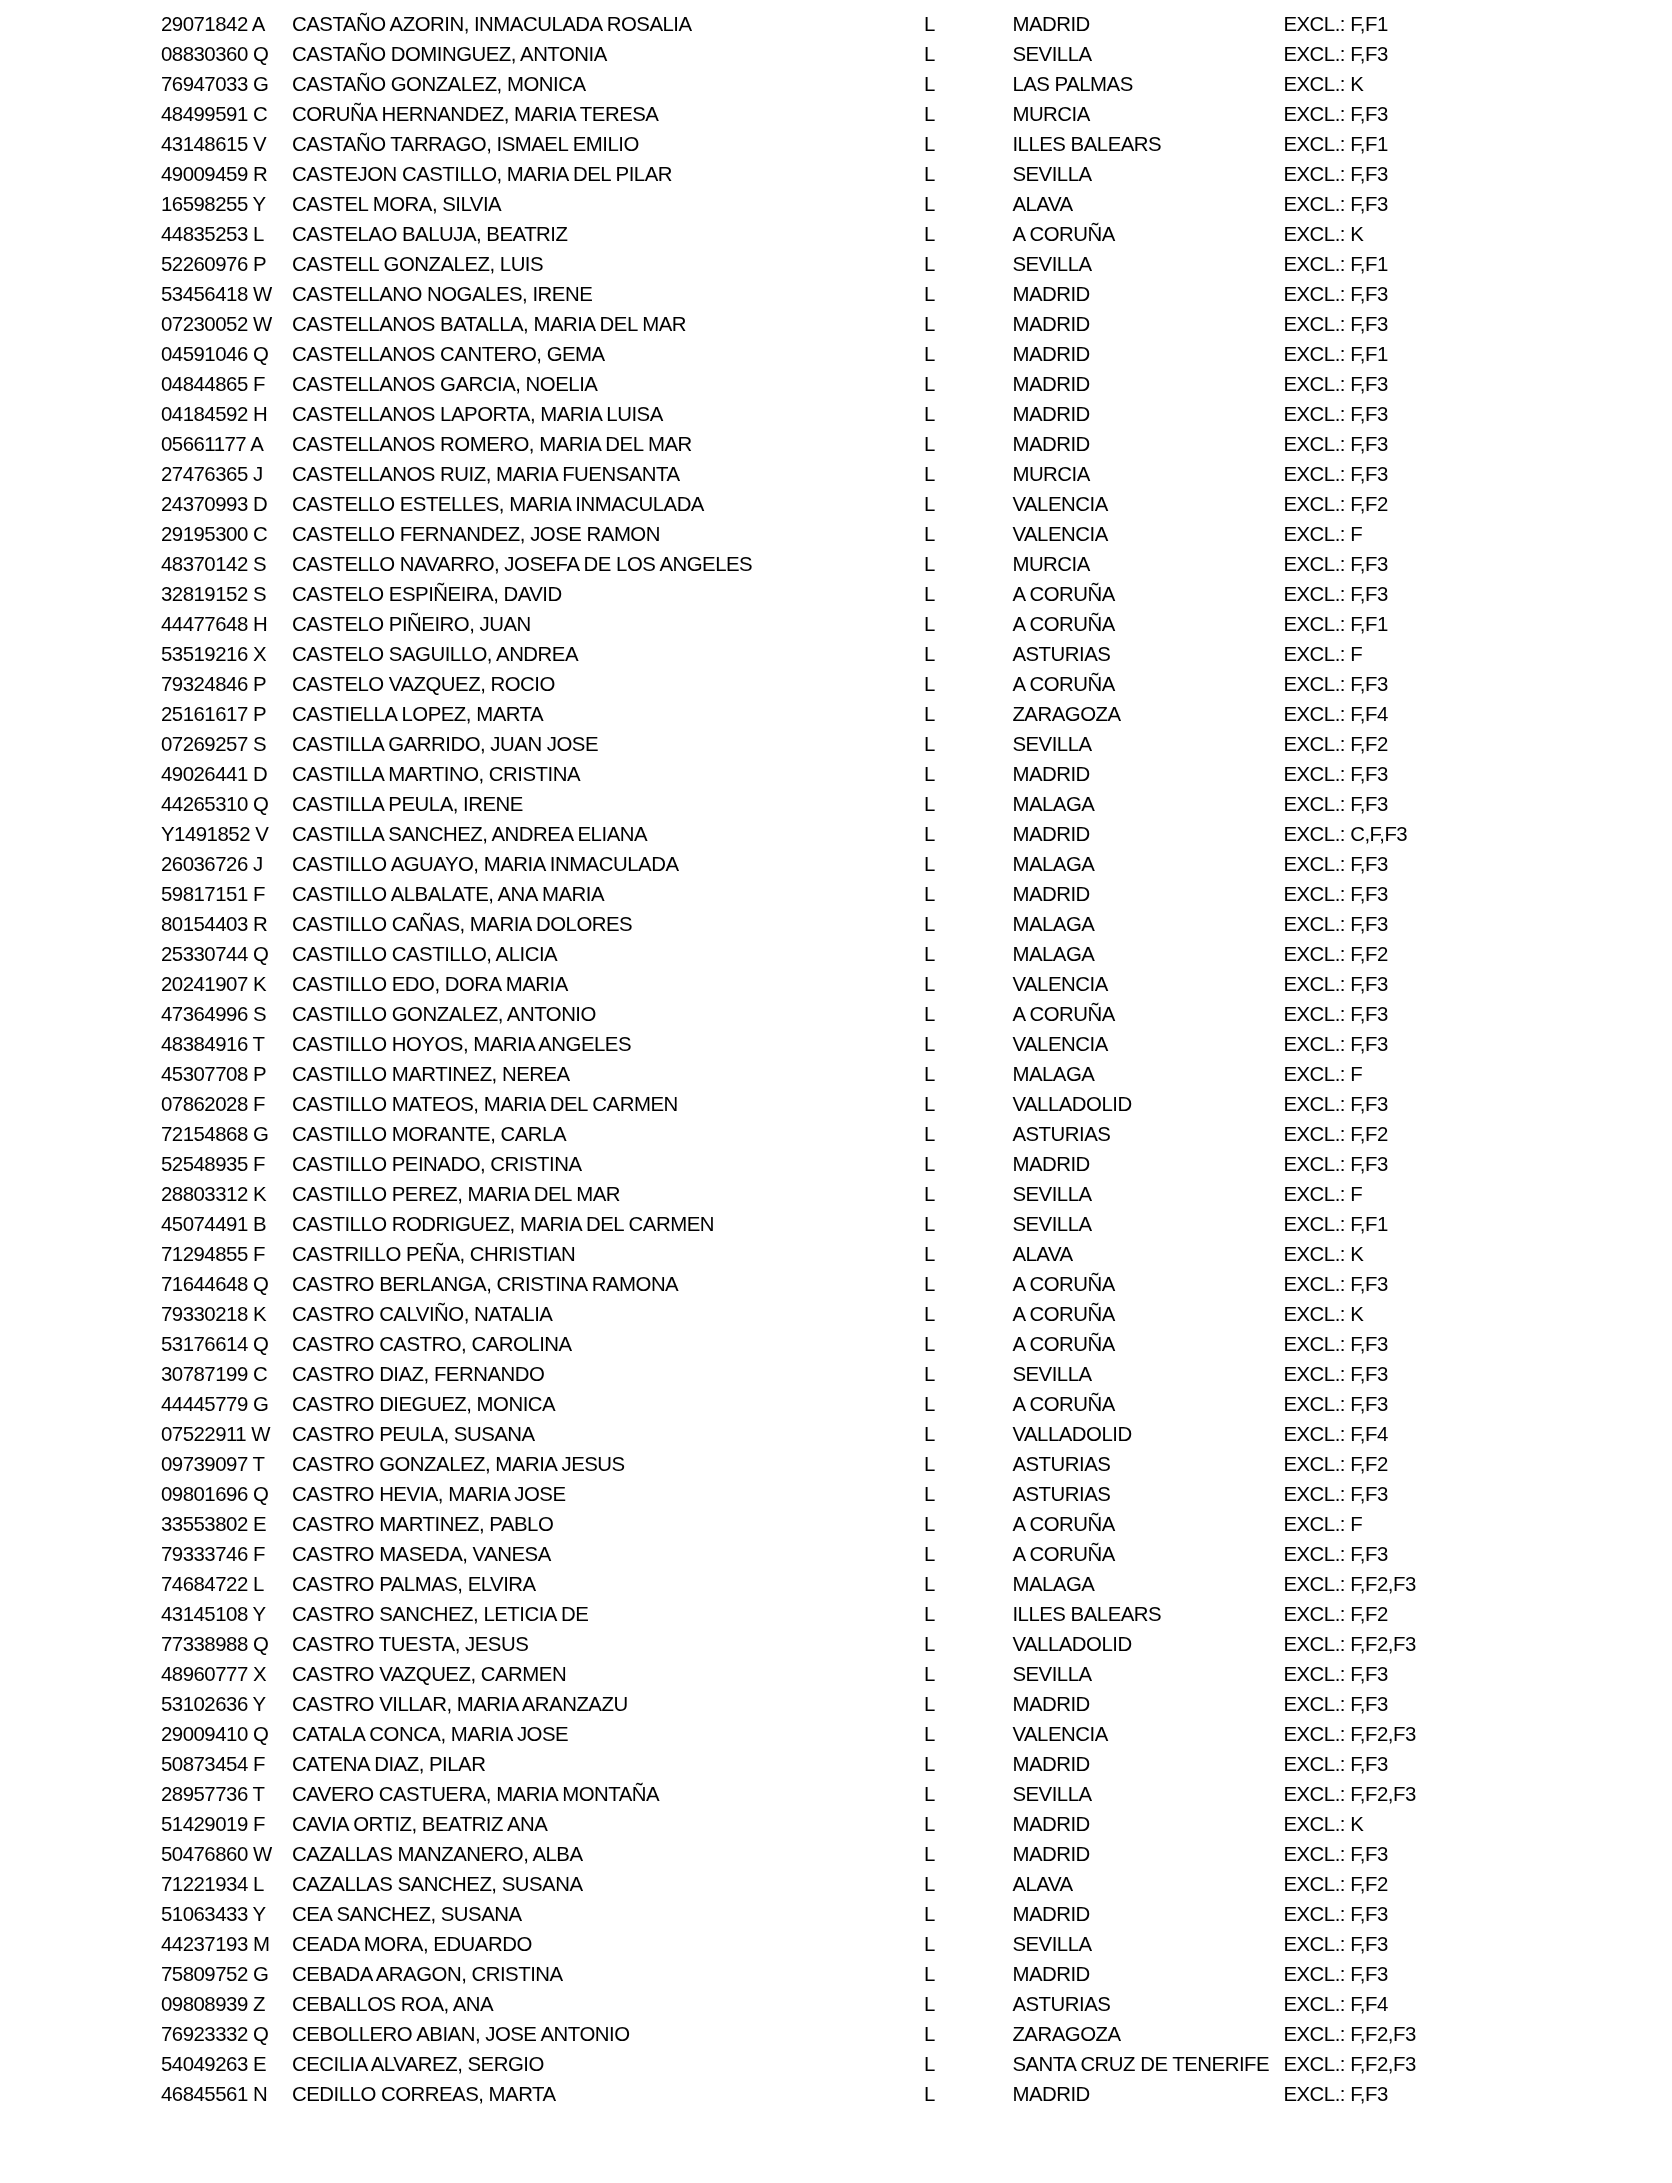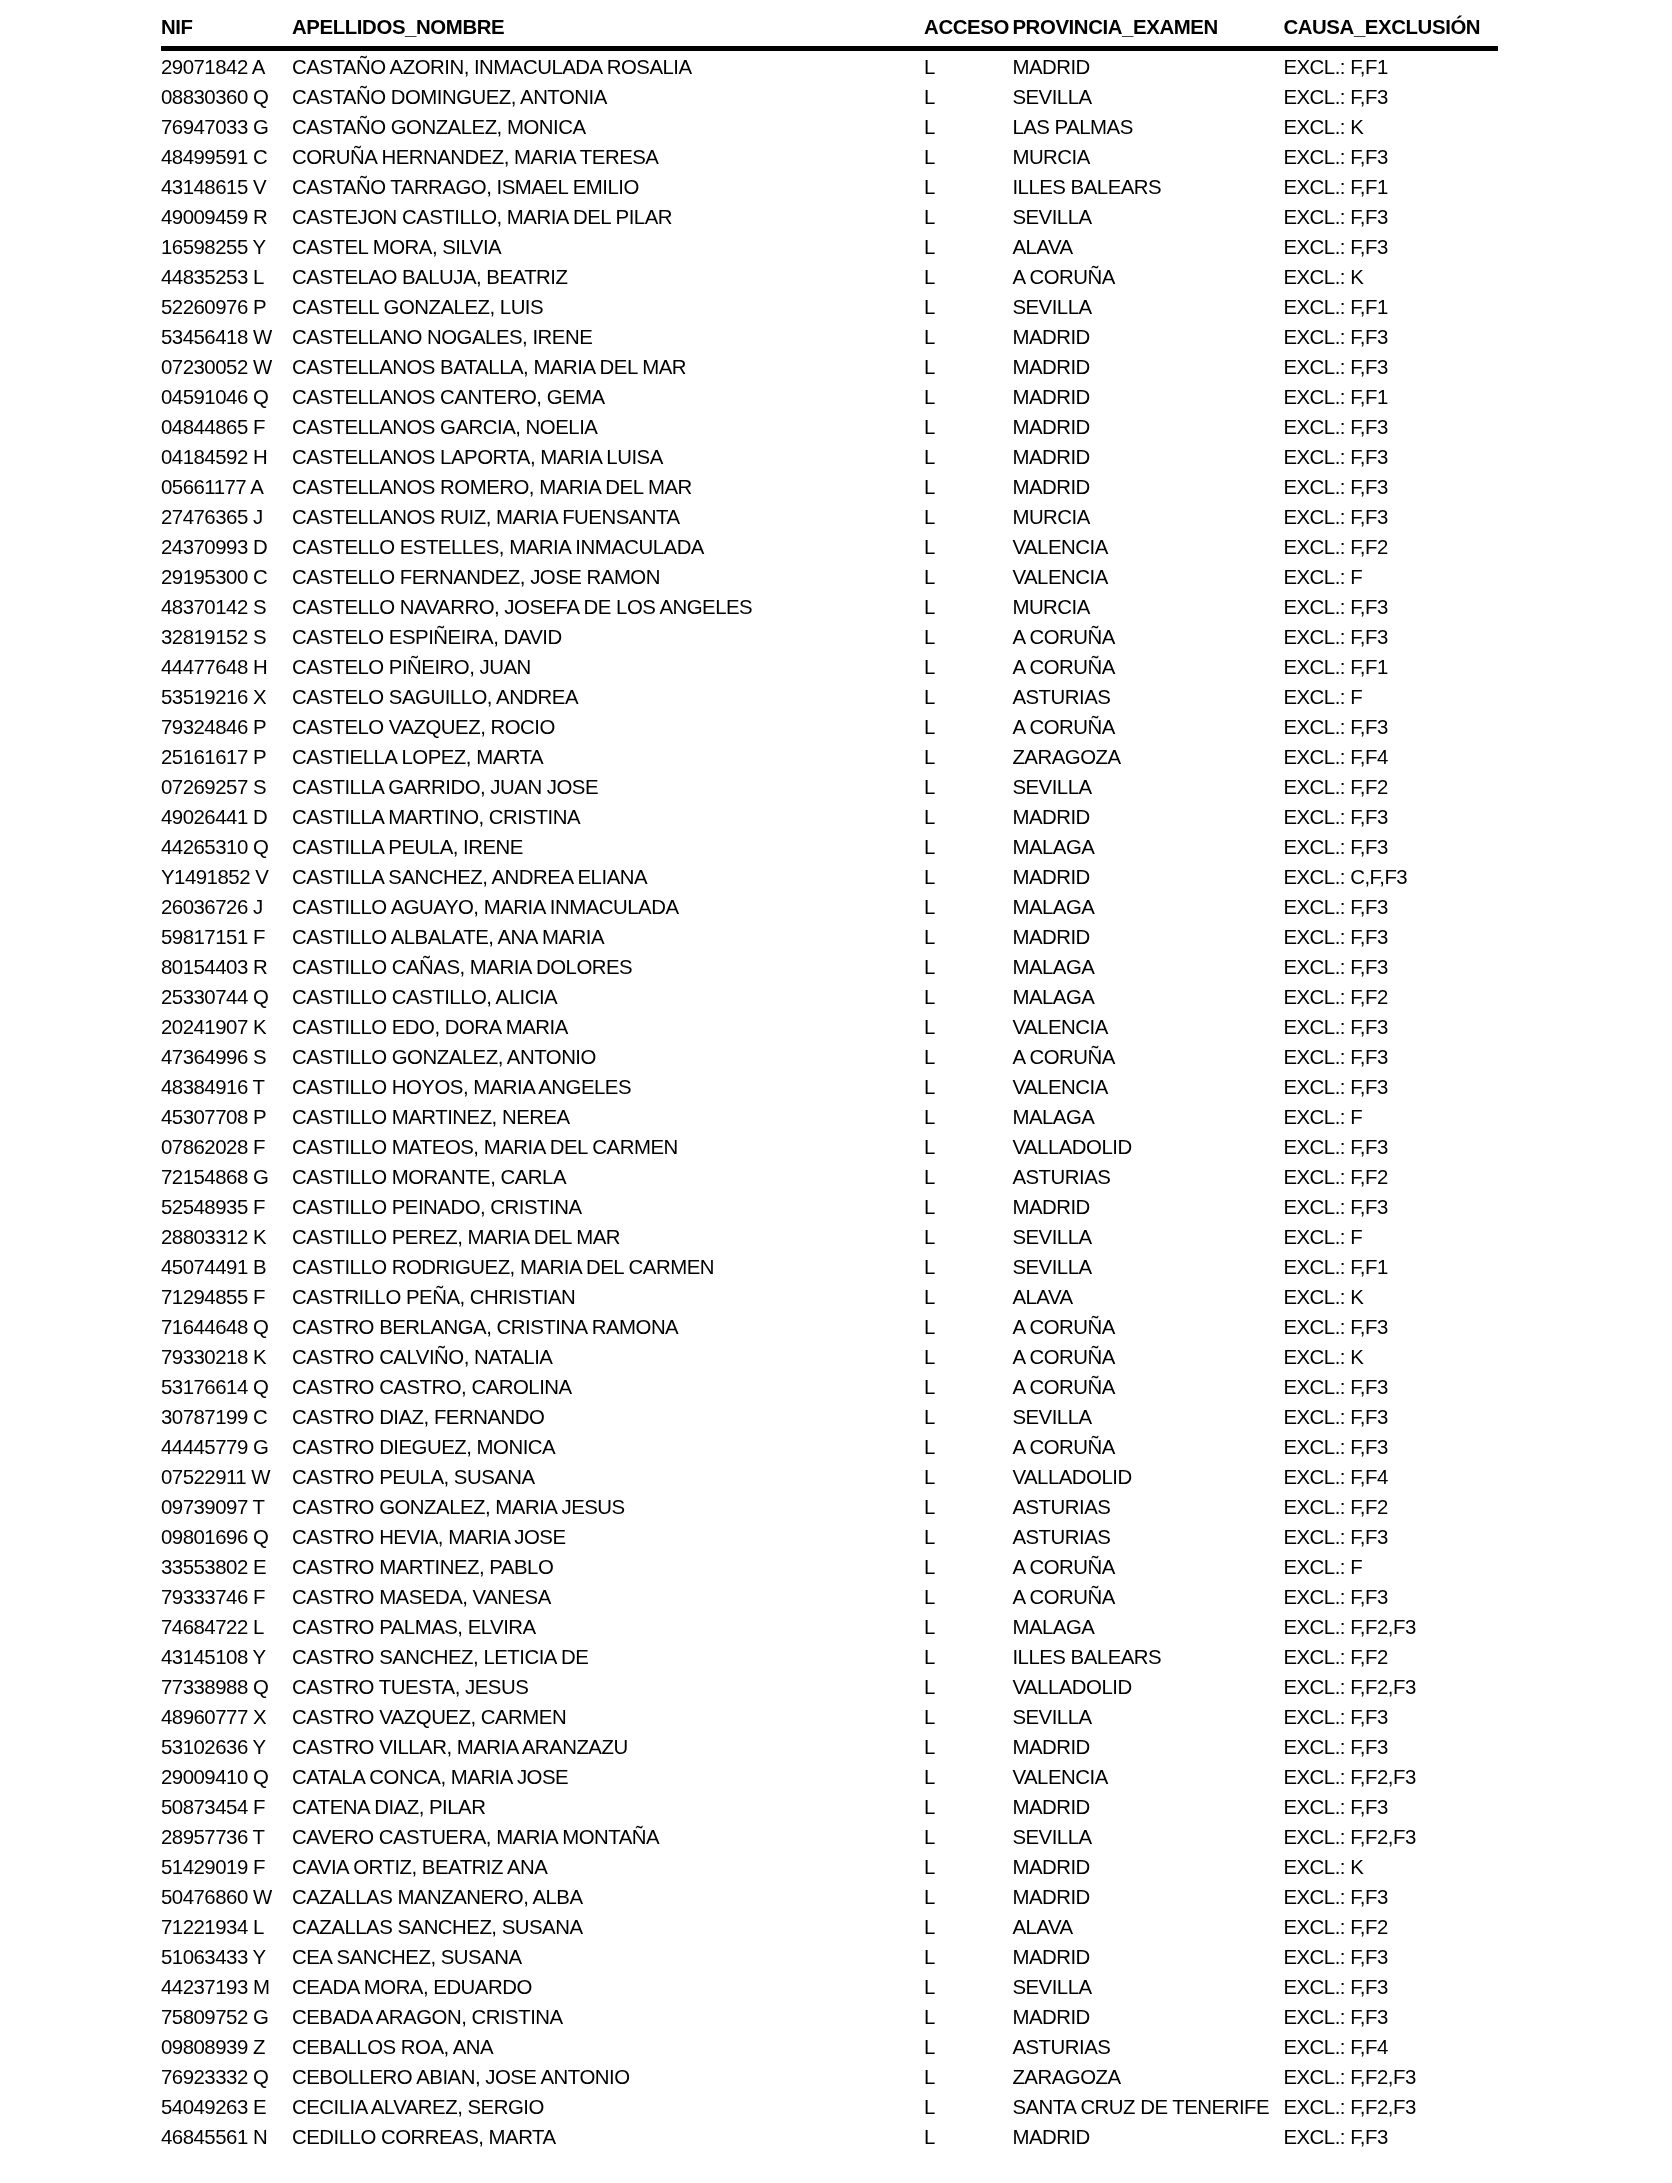--- a/index.html
+++ b/index.html
@@ -54,27 +54,20 @@
   .cell.acceso { padding-left: 3.1px; }
   .cell.provincia { padding-left: 2.4px; }
   .cell.causa { padding-left: 2.4px; }
 </style>
 </head>
 <body>
 
 <div class="page">
   <div class="sheet">
 
-    <div class="grid-row header-row">
-      <div class="cell">NIF</div>
-      <div class="cell">APELLIDOS_NOMBRE</div>
-      <div class="cell acceso">ACCESO</div>
-      <div class="cell provincia">PROVINCIA_EXAMEN</div>
-      <div class="cell causa">CAUSA_EXCLUSIÓN</div>
-    </div>
 
     <div class="rows" id="rows-container">
       <div class="grid-row data-row">
         <div class="cell">29071842 A</div>
         <div class="cell">CASTAÑO AZORIN, INMACULADA ROSALIA</div>
         <div class="cell acceso">L</div>
         <div class="cell provincia">MADRID</div>
         <div class="cell causa">EXCL.: F,F1</div>
       </div>
 

